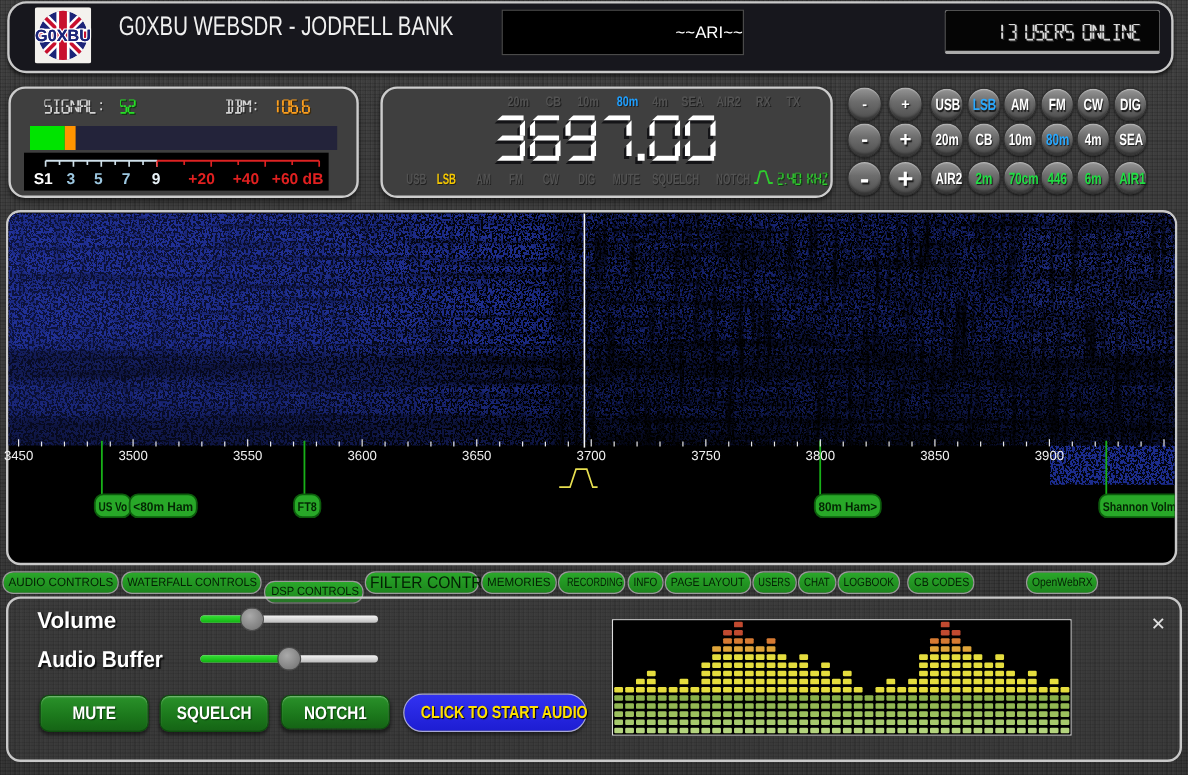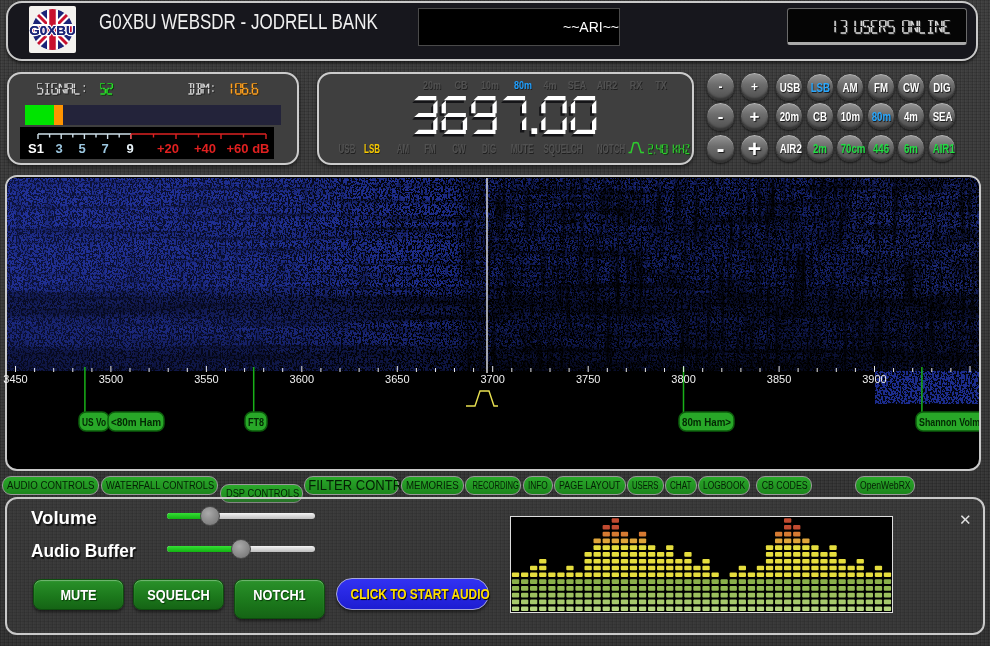--- a/index.html
+++ b/index.html
@@ -842,21 +842,21 @@
 <div class="abs" style="left:200px;top:506px;width:20px;height:20px;border-radius:50%;background:radial-gradient(circle at 40% 35%,#aaa,#6e6e6e);border:1px solid #4a4a4a;box-sizing:border-box"></div>
 <div class="abs" style="left:167px;top:546px;width:148px;height:6px;border-radius:3px;background:linear-gradient(180deg,#f4f4f4,#bdbdbd)"></div>
 <div class="abs" style="left:167px;top:546px;width:74px;height:6px;border-radius:3px;background:linear-gradient(180deg,#35e035,#12b212)"></div>
 <div class="abs" style="left:231px;top:539px;width:20px;height:20px;border-radius:50%;background:radial-gradient(circle at 40% 35%,#aaa,#6e6e6e);border:1px solid #4a4a4a;box-sizing:border-box"></div>
 <div class="abs" style="left:33px;top:579px;width:91px;height:31px;border-radius:8px;background:linear-gradient(180deg,#2a922a,#1b771b 60%,#156415);border:1px solid #0e4d0e;box-sizing:border-box;box-shadow:inset 0 1px 1px rgba(255,255,255,0.35),0 2px 3px rgba(0,0,0,0.5);color:#fff;font-weight:bold;font-size:15px;text-align:center;line-height:30px;text-shadow:1px 1px 1px #0a3a0a">
     <div style="transform:scaleX(0.85);white-space:nowrap">MUTE</div>
   </div>
 <div class="abs" style="left:133px;top:579px;width:91px;height:31px;border-radius:8px;background:linear-gradient(180deg,#2a922a,#1b771b 60%,#156415);border:1px solid #0e4d0e;box-sizing:border-box;box-shadow:inset 0 1px 1px rgba(255,255,255,0.35),0 2px 3px rgba(0,0,0,0.5);color:#fff;font-weight:bold;font-size:15px;text-align:center;line-height:30px;text-shadow:1px 1px 1px #0a3a0a">
     <div style="transform:scaleX(0.85);white-space:nowrap">SQUELCH</div>
   </div>
-<div class="abs" style="left:234px;top:579px;width:91px;height:40px;border-radius:8px;background:linear-gradient(180deg,#2a922a,#1b771b 60%,#156415);border:1px solid #0e4d0e;box-sizing:border-box;box-shadow:inset 0 1px 1px rgba(255,255,255,0.35),0 2px 3px rgba(0,0,0,0.5);color:#fff;font-weight:bold;font-size:15px;text-align:center;line-height:30px;text-shadow:1px 1px 1px #0a3a0a">
+<div class="abs" style="left:234px;top:579px;width:91px;height:29px;border-radius:8px;background:linear-gradient(180deg,#2a922a,#1b771b 60%,#156415);border:1px solid #0e4d0e;box-sizing:border-box;box-shadow:inset 0 1px 1px rgba(255,255,255,0.35),0 2px 3px rgba(0,0,0,0.5);color:#fff;font-weight:bold;font-size:15px;text-align:center;line-height:30px;text-shadow:1px 1px 1px #0a3a0a">
     <div style="transform:scaleX(0.85);white-space:nowrap">NOTCH1</div>
   </div>
 <div class="abs" style="left:336px;top:578px;width:153px;height:32px;border-radius:16px;background:linear-gradient(180deg,#3232f2,#1d1dd2);border:1px solid #a8a8d8;box-sizing:border-box;box-shadow:0 2px 3px rgba(0,0,0,0.5);color:#ffe000;font-weight:bold;font-size:14.5px;text-align:center;line-height:30px;text-shadow:1px 1px 1px #000">
     <div style="transform:scaleX(0.82);white-space:nowrap">CLICK TO START AUDIO</div>
   </div>
 <div class="abs" style="left:510px;top:516px;width:383px;height:97px;background:#000;border:1px solid #ddd;box-sizing:border-box"></div>
 <svg width="381" height="95" style="position:absolute;left:511px;top:517px;background:#000">
     <rect x="0.9" y="89.4" width="7.3" height="4.6" rx="1" fill="#b4d47e"></rect>
     <rect x="0.9" y="82.6" width="7.3" height="4.6" rx="1" fill="#a6c96c"></rect>
     <rect x="0.9" y="75.8" width="7.3" height="4.6" rx="1" fill="#9cc05e"></rect>

